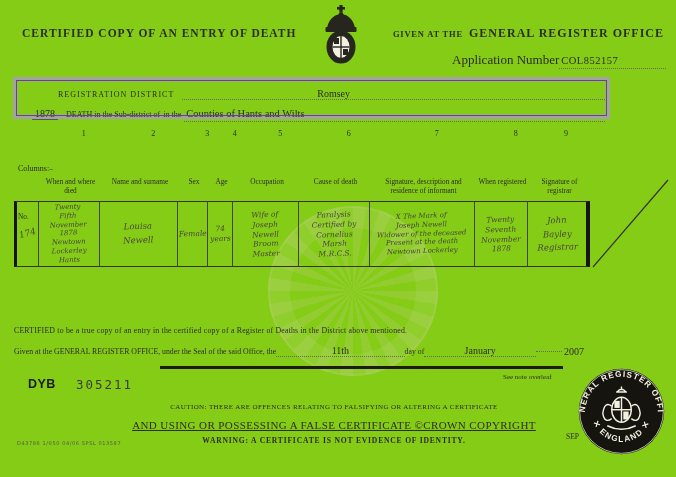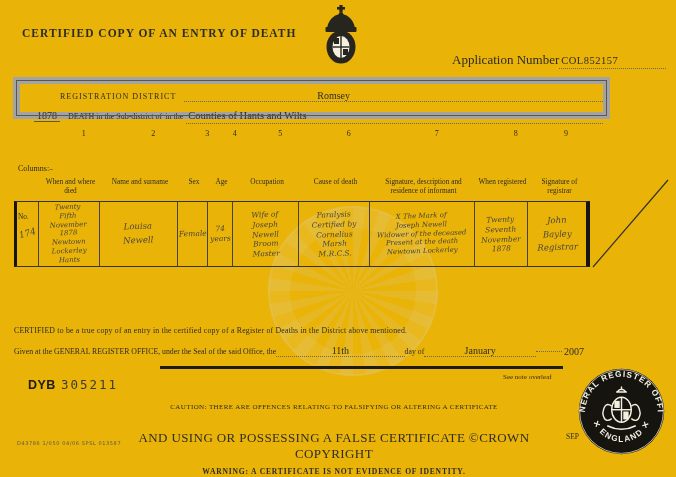--- a/index.html
+++ b/index.html
@@ -1,38 +1,38 @@
 <!DOCTYPE html>
 <html><head>
 <meta charset="utf-8">
 <style>
   html,body{margin:0;padding:0;background:#d8d4c4;}
   .paper{
     position:relative; width:676px; height:477px; overflow:hidden;
-    background:#eab308;
+    background:#84cc16;
     font-family:"Liberation Serif", serif;
     color:#2e2c26;
   }
   .wm{position:absolute; left:268px; top:206px; width:170px; height:170px; border-radius:50%;
       background:
         repeating-conic-gradient(rgba(214,208,176,.35) 0 9deg, rgba(243,240,225,0) 9deg 18deg);
       box-shadow:0 0 0 2px rgba(214,208,176,.45) inset, 0 0 0 22px rgba(226,221,194,.25) inset;
       opacity:.5;}
   .abs{position:absolute;}
   
   .title-left{left:22px; top:27px; font-weight:bold; font-size:11.5px; letter-spacing:1px;}
   .hdr-right{right:12px; top:26px; display:flex; align-items:baseline; gap:6px; white-space:nowrap;}
   .hdr-right .small{font-weight:bold; font-size:8.5px; letter-spacing:.8px;}
   .hdr-right .big{font-weight:bold; font-size:12px; letter-spacing:1px;}
   .appnum{left:452px; top:50px; width:214px; display:flex; align-items:baseline;}
   .appnum .lbl{font-size:13px; white-space:nowrap;}
   .dotfill{flex:1; border-bottom:1px dotted #6b675b; text-align:left; padding:0 2px; min-width:8px;}
   .appnum .val{font-size:10.5px; letter-spacing:.5px;}
   
-  .district-box{left:13px; top:77px; width:597px; height:42px; border:7px solid #a3a3a3;
+  .district-box{left:13px; top:77px; width:597px; height:42px; border:5px solid #a3a3a3;
       outline:1px solid #5a564b; outline-offset:-4px; box-sizing:border-box; padding:4px 0 2px 8px;}
   .d-row{display:flex; align-items:baseline;}
   .d-row1{margin:2px 0 1px 0;}
   .d-row1 .rd{font-size:8px; letter-spacing:1px; margin-left:32px; white-space:nowrap;}
   .d-row1 .dotfill{margin-left:8px;}
   .d-row1 .val{display:block; text-align:center; font-size:10px; transform:translateX(-60px);}
   .d-row2{margin-top:3px;}
   .d-row2 .yr{font-size:10px; border-bottom:1px solid #5a564b; padding:0 3px; margin-left:6px;}
   .d-row2 .pre{font-size:8px; margin-left:8px; white-space:nowrap;}
   .d-row2 .sub{font-size:10.5px;}
@@ -63,26 +63,26 @@
   .hw-name{font-size:8.5px; line-height:1.6;}
   
   .cert1{left:14px; top:326px; font-size:7.8px; letter-spacing:.2px;}
   .cert2{left:14px; top:345px; width:570px; display:flex; align-items:center; font-size:7.8px; white-space:nowrap;}
   .cert2 .dotfill{text-align:center;}
   .cert2 .dv{font-size:10px;}
   .cert2 .d1{flex:1.5;} .cert2 .d2{flex:1.3;} .cert2 .d3{flex:0 0 22px;}
   .cert2 .yv{font-size:10px; margin-left:2px;}
   .rule{left:160px; top:366px; width:403px; height:3px; background:#1c1b16;}
   .see-note{left:503px; top:373px; font-size:7px;}
-  .serial{left:28px; top:377px; display:flex; align-items:center; gap:5px;}
+  .serial{left:28px; top:377px; display:flex; align-items:flex-start; gap:20px;}
   .serial .p{font-family:"Liberation Sans", sans-serif; font-weight:bold; font-size:12.5px; letter-spacing:.5px; color:#1d1c18;}
   .serial .n{font-family:"DejaVu Sans Mono", monospace; font-size:12.5px; letter-spacing:2px; color:#3c3b35;}
   .caution{left:118px; top:403px; width:432px; text-align:center;}
   .caution .c1l{font-size:7px; letter-spacing:.4px;}
-  .caution .c2l{font-size:13px; letter-spacing:.4px; margin-top:19px;}
+  .caution .c2l{font-size:11px; letter-spacing:.4px; margin-top:8px;text-decoration:underline;}
   .caution .warn{font-size:7.6px; font-weight:bold; letter-spacing:.8px; margin-top:5px;}
   .form-code{left:17px; top:440px; font-family:"DejaVu Sans", sans-serif; font-size:5px; letter-spacing:.6px; color:#5a574c;}
   .sep{left:566px; top:432px; font-size:7.5px;}
   .seal{left:577px; top:367px;}
   .crest{left:317px; top:5px;}
   .diag{left:580px; top:170px; pointer-events:none;}
 </style>
 </head>
 <body>
 
@@ -105,20 +105,24 @@
     <g stroke="#26251e" stroke-width="1.4">
       <line x1="24" y1="31" x2="24" y2="53"></line>
       <line x1="15.5" y1="42" x2="32.5" y2="42"></line>
     </g>
     <g fill="#26251e">
       <rect x="17" y="33" width="5" height="6"></rect>
       <rect x="26" y="44" width="5" height="6"></rect>
     </g>
   </svg>
 
+  <div class="abs hdr-right">
+    <span class="small">GIVEN AT THE</span>
+    <span class="big">GENERAL REGISTER OFFICE</span>
+  </div>
 
   <div class="abs appnum">
     <span class="lbl">Application Number</span>
     <span class="dotfill"><span class="val">COL852157</span></span>
   </div>
 
   <div class="abs district-box">
     <div class="d-row d-row1">
       <span class="rd">REGISTRATION  DISTRICT</span>
       <span class="dotfill">

